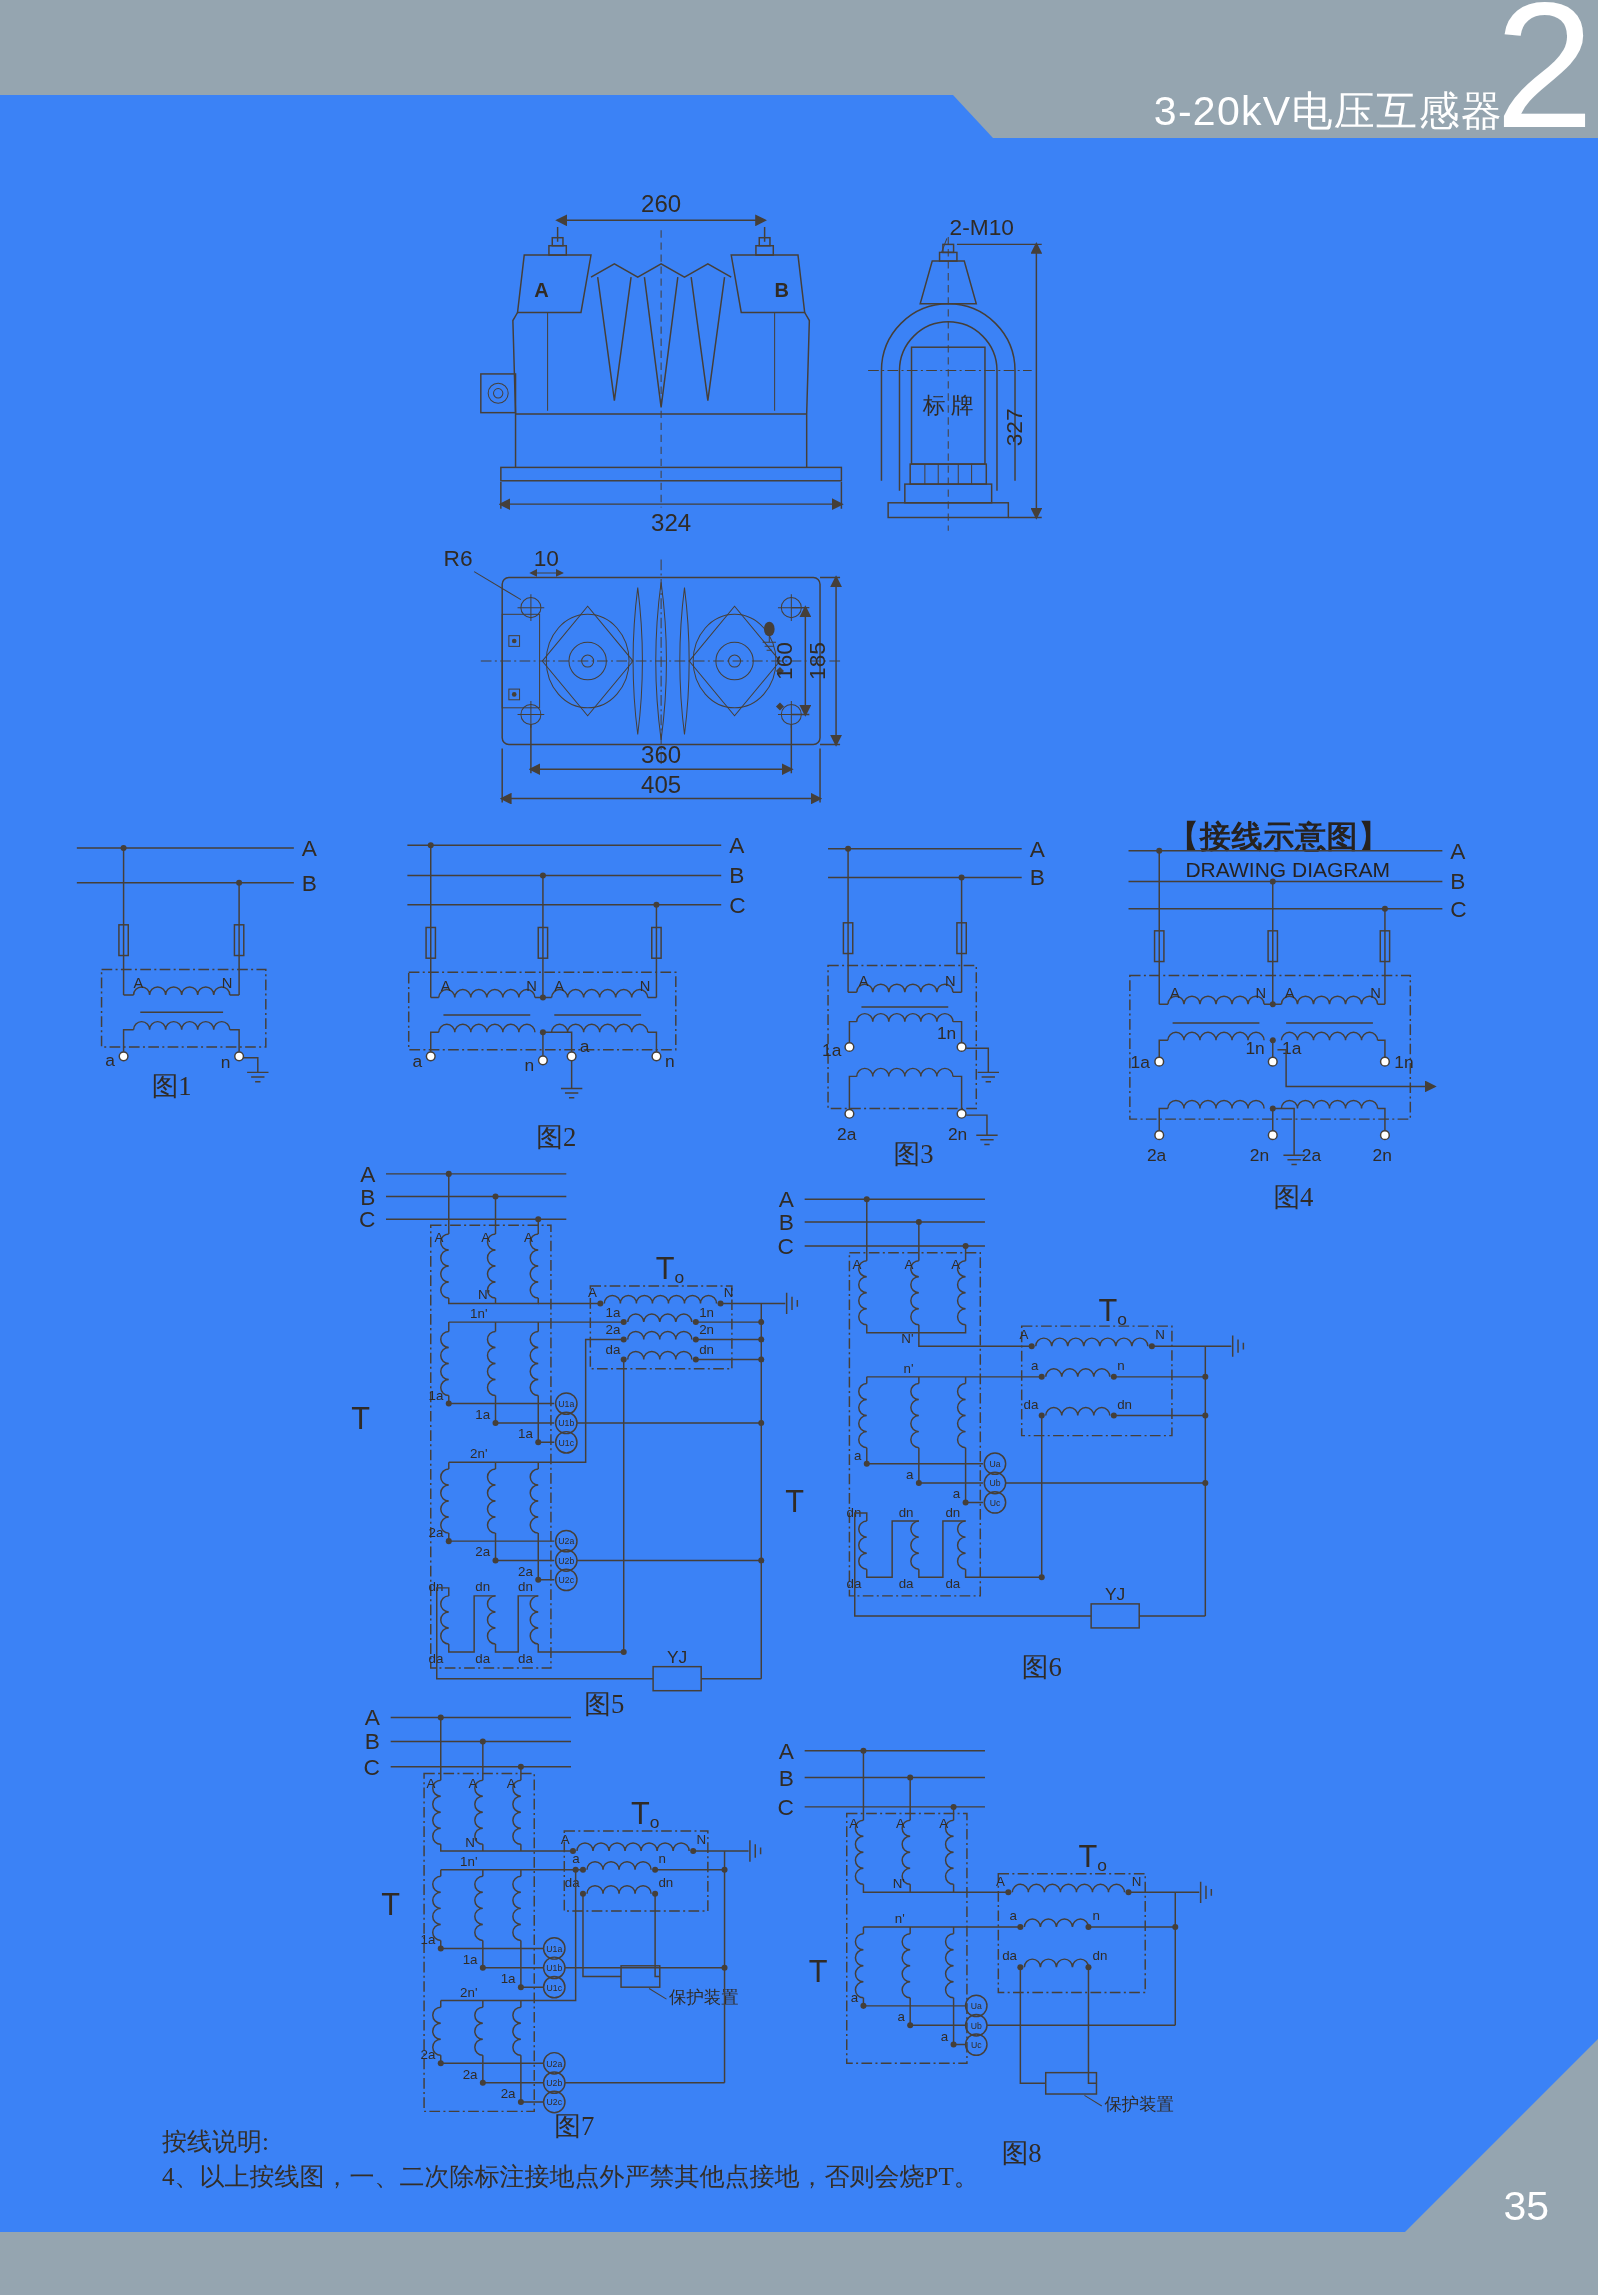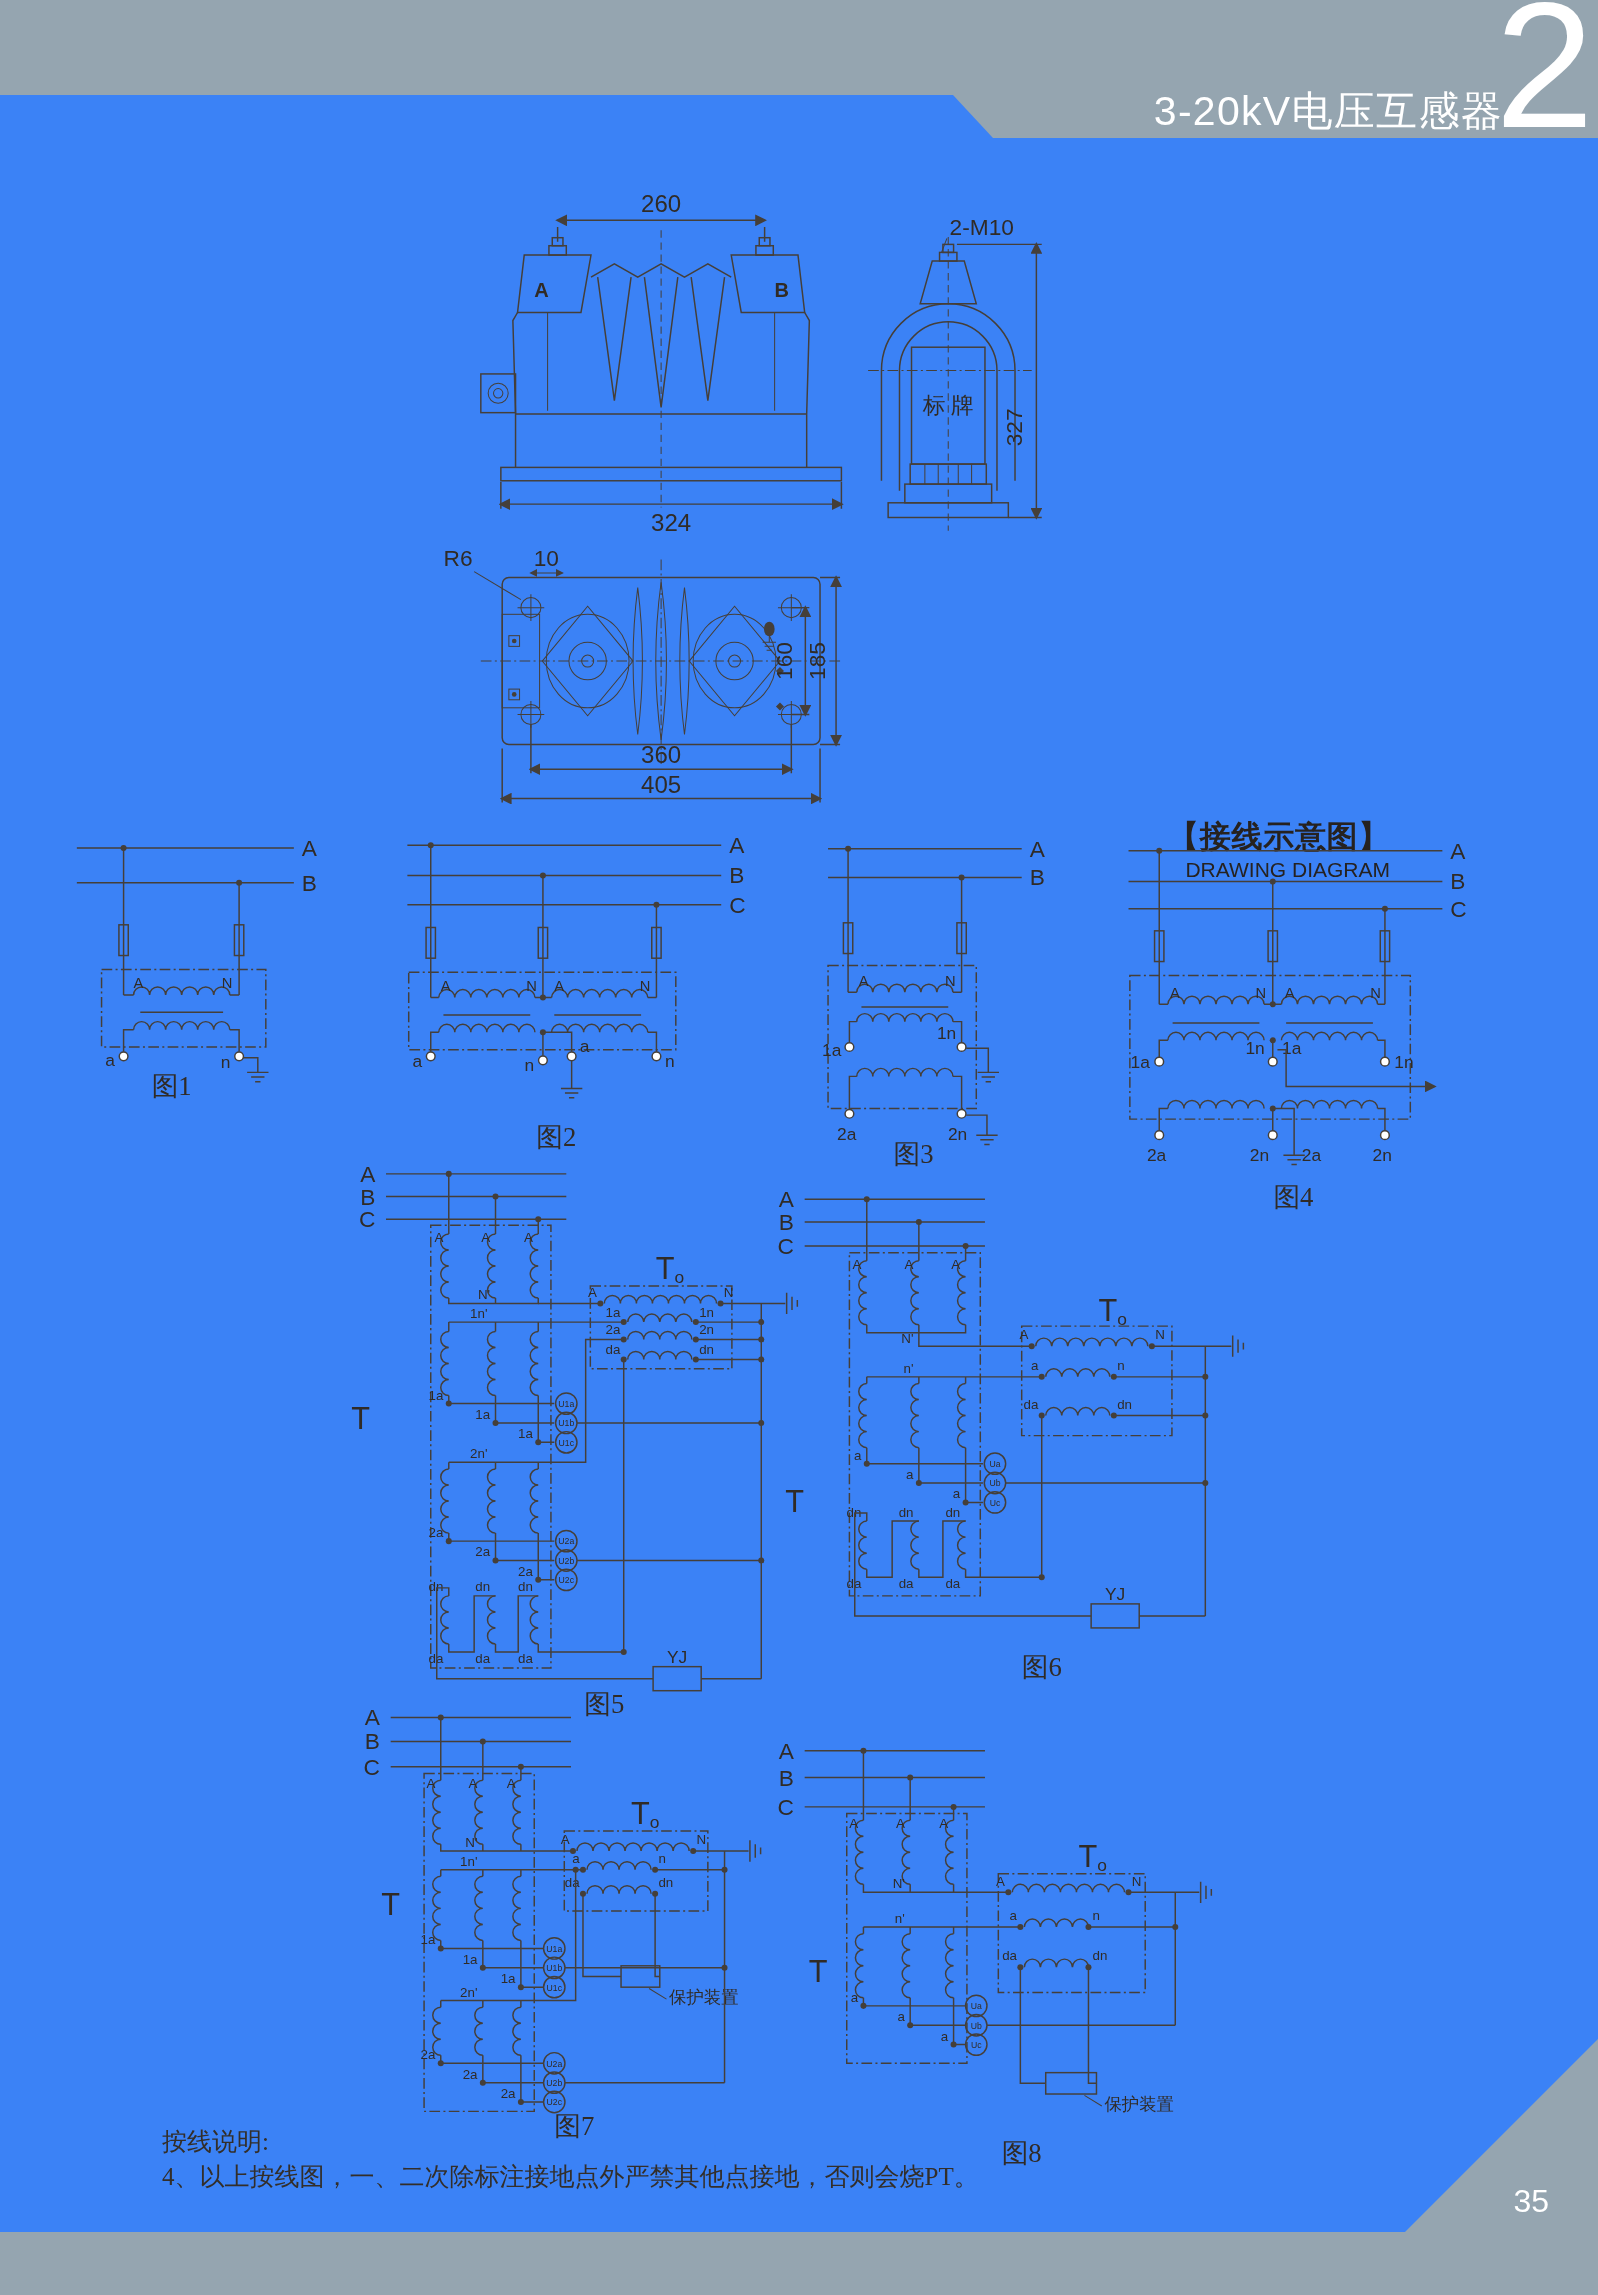--- a/index.html
+++ b/index.html
@@ -8,21 +8,21 @@
   .abs{position:absolute;}
   .band{background:#95a5b0;}
   #band-top{left:0;top:0;width:1598px;height:95px;}
   #banner-ext{left:953px;top:95px;width:645px;height:43px;background:#95a5b0;
               clip-path:polygon(0 0,100% 0,100% 100%,40px 100%);}
   #hdr-title{top:84px;right:95px;font-size:41px;font-weight:500;color:#ffffff;letter-spacing:1.3px;}
   #hdr-num{top:-23px;right:4px;font-size:178px;line-height:1;font-weight:400;color:#ffffff;}
   #band-bottom{left:0;top:2232px;width:1598px;height:63px;}
   #wedge{left:1405px;top:2038px;width:194px;height:194px;background:#95a5b0;
          clip-path:polygon(100% 0,100% 100%,0 100%);}
-  #pg-num{top:2183px;right:49px;font-size:32px;color:#ffffff;}
+  #pg-num{top:2183px;right:49px;font-size:41px;color:#ffffff;}
   .headblk{text-align:right;color:#262220;}
   .h-cn{font-size:31px;font-weight:700;letter-spacing:0.7px;}
   .h-en{font-size:21px;font-weight:500;line-height:1.18;}
   #install-head{right:262px;top:196px;}
   #wiring-head{right:208px;top:768px;margin-top:48px;}
   #notes{left:162px;top:2124px;font-family:"Liberation Serif",serif;font-size:25px;
          line-height:35px;color:#332e29;}
   svg text{font-family:"Liberation Sans",sans-serif;fill:#302b26;}
   .s{stroke:#453f39;stroke-width:2.2;fill:none;}
   .sn{stroke:#453f39;stroke-width:1.5;fill:none;}

